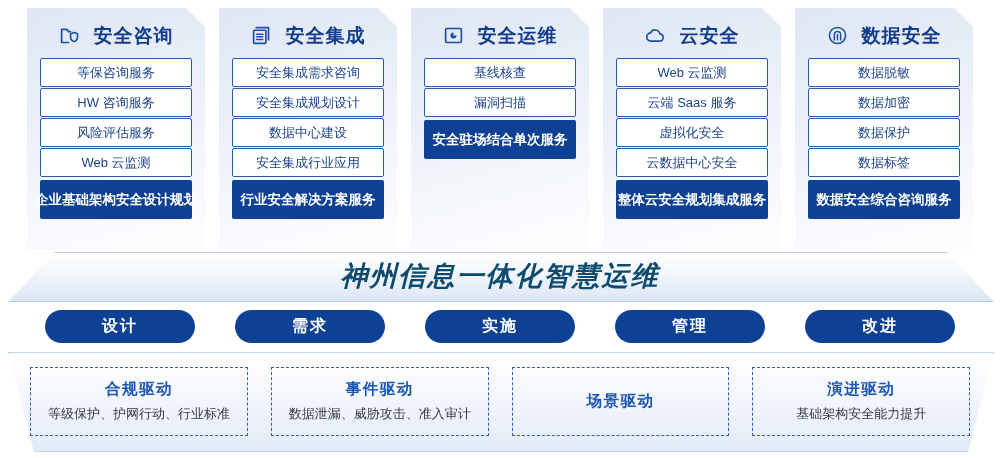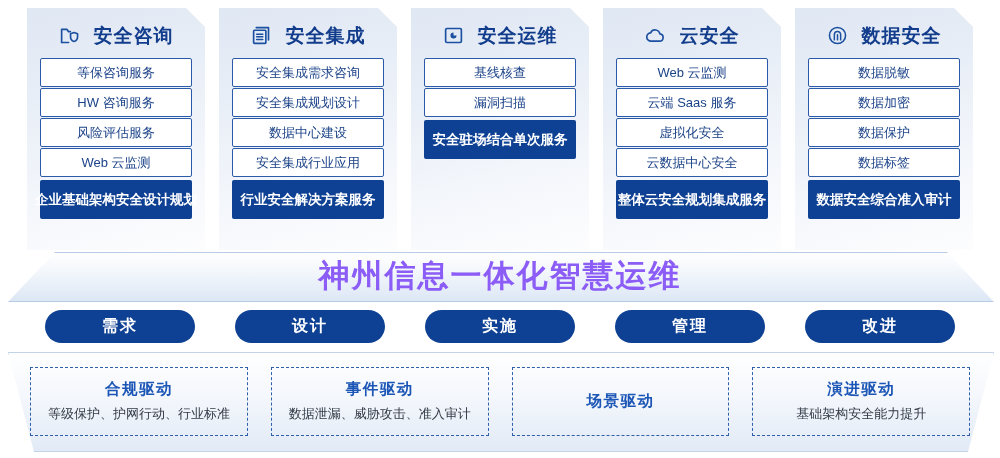--- a/index.html
+++ b/index.html
@@ -118,24 +118,25 @@
     left: 8px;
     top: 252px;
     width: 984px;
     height: 48px;
     display: flex;
     align-items: center;
     justify-content: center;
     pointer-events: none;
   }
   .banner-text {
-    font-size: 31px;
-    font-weight: bold;
-    color: #8b5cf6;
+    font-size: 27px;
+    font-weight: bold;
+    color: #0c4a6e;
     letter-spacing: 2px;
+    font-style: italic;
   }
 
   
   .pills {
     position: absolute;
     left: 0;
     top: 310px;
     width: 1000px;
     display: flex;
     justify-content: center;
@@ -300,34 +301,34 @@
           </svg>
         </span>
         <span class="col-title">数据安全</span>
       </div>
       <div class="item">数据脱敏</div>
       <div class="item">数据加密</div>
       <div class="item">数据保护</div>
       <div class="item">数据标签</div>
       <div class="item-solid">
         <span>数据安全综合</span>
-        <span>准入审计</span>
+        <span>咨询服务</span>
       </div>
     </div>
 
   </div>
 
   <div class="banner"></div>
   <div class="banner-inner">
     <span class="banner-text">神州信息一体化智慧运维</span>
   </div>
 
   <div class="pills">
+    <div class="pill">设计</div>
     <div class="pill">需求</div>
-    <div class="pill">设计</div>
     <div class="pill">实施</div>
     <div class="pill">管理</div>
     <div class="pill">改进</div>
   </div>
 
   <div class="tray"></div>
   <div class="drivers">
     <div class="driver">
       <div class="driver-title">合规驱动</div>
       <div class="driver-sub">等级保护、护网行动、行业标准</div>

